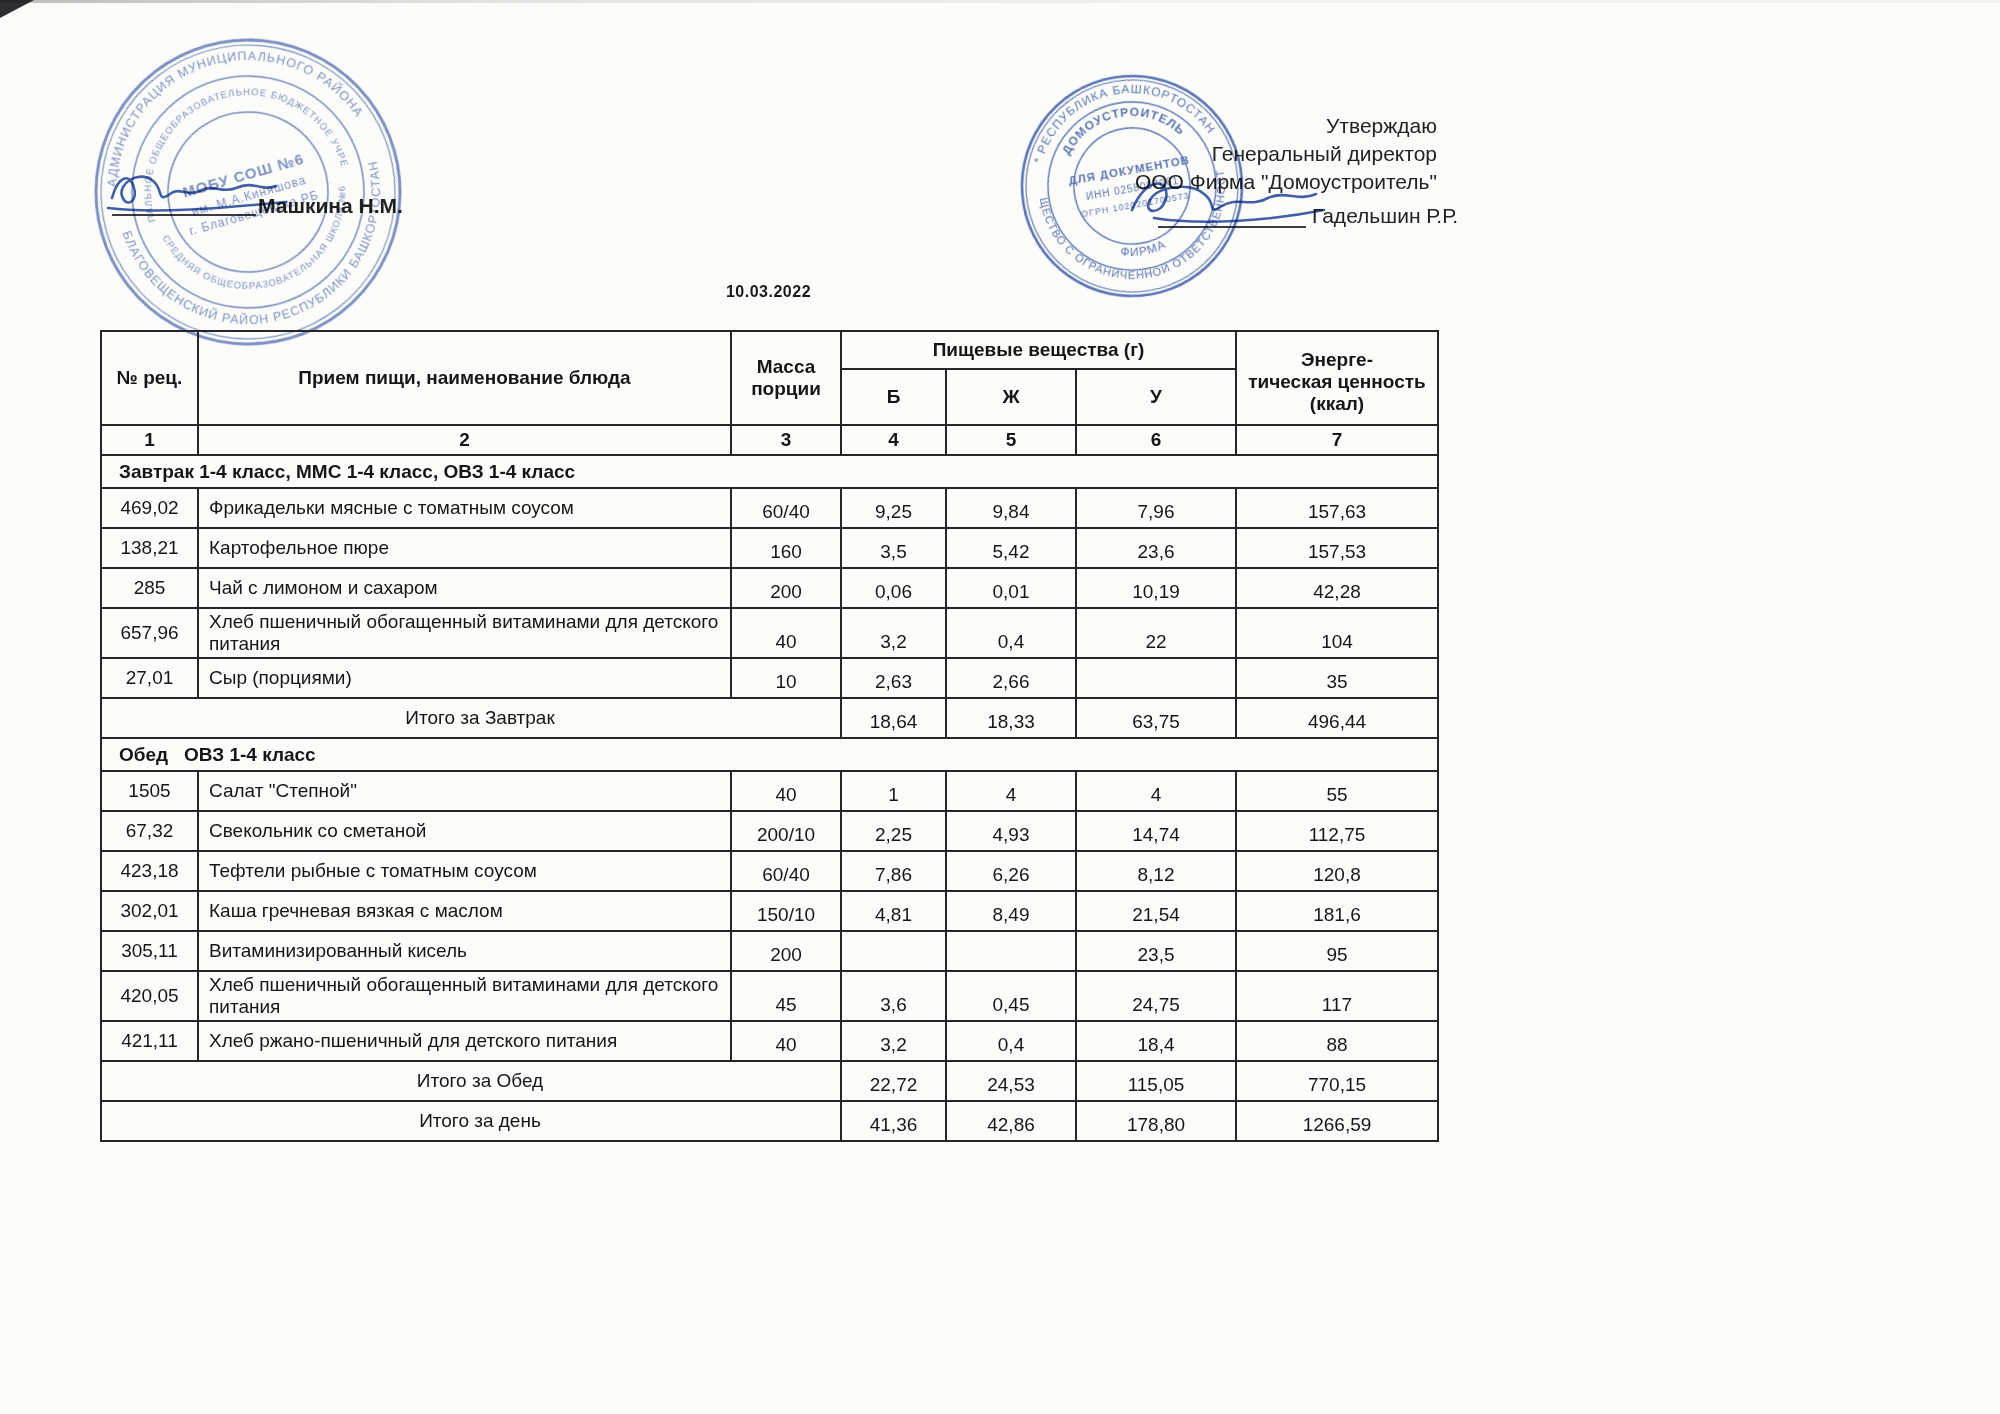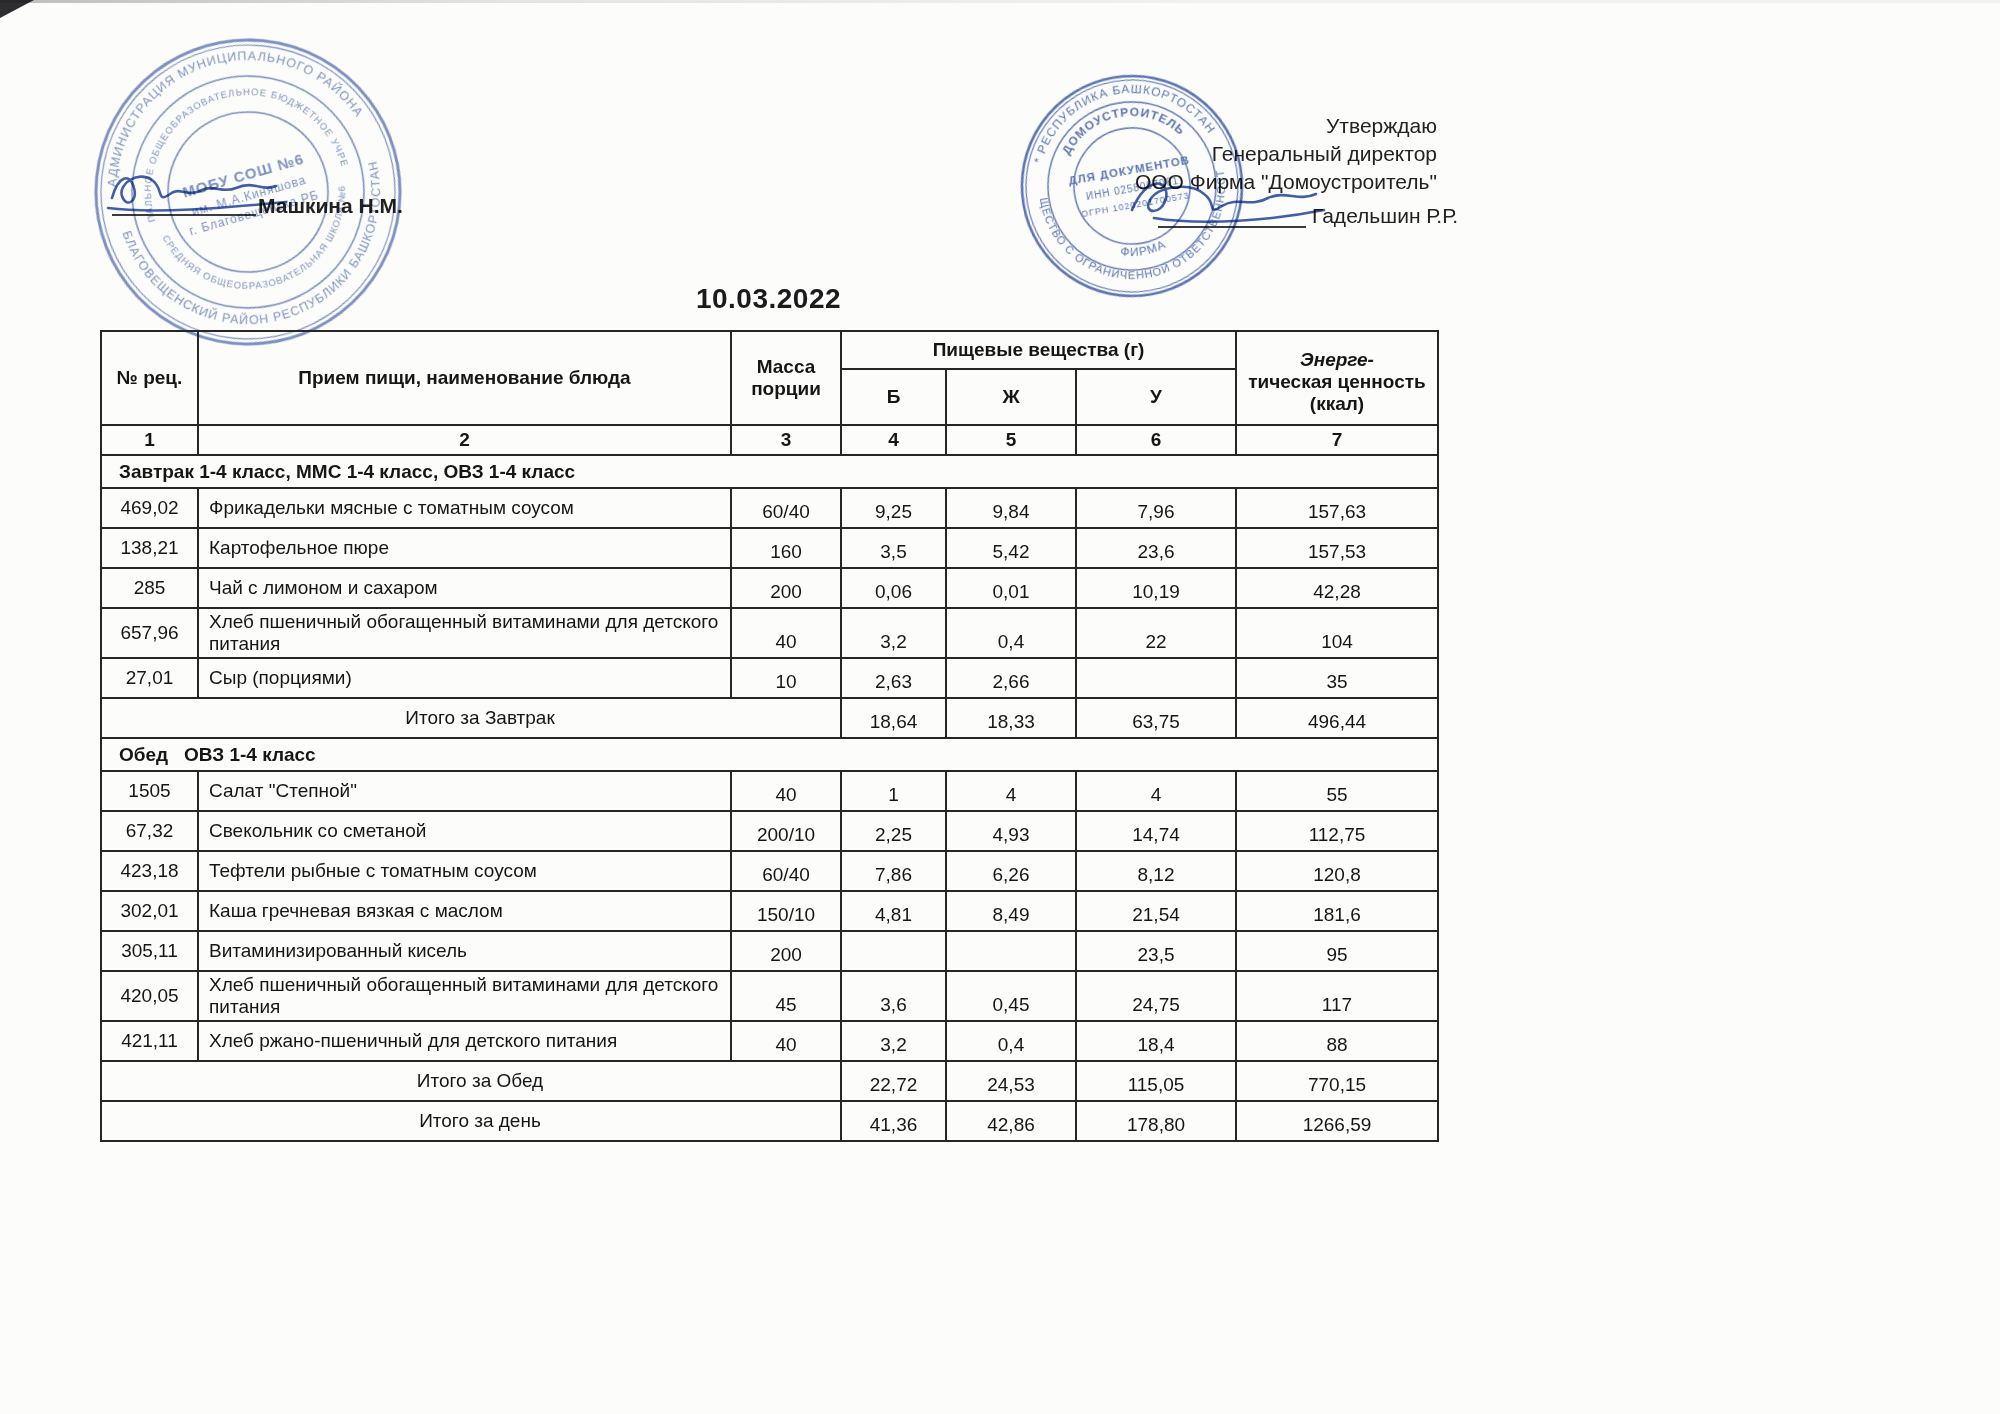--- a/index.html
+++ b/index.html
@@ -21,21 +21,21 @@
   .approve-right { left:1037px; top:112px; width:400px; text-align:right; }
 
   .sig-rule { position:absolute; border-bottom:2px solid #3c3c40; height:0; }
   .sig-rule-left  { left:112px;  top:214px; width:144px; }
   .sig-rule-right { left:1158px; top:226px; width:148px; }
   .sig-name { position:absolute; font-size:21px; color:#222; white-space:nowrap; }
   .sig-name-left  { left:258px;  top:194px;font-weight:bold; }
   .sig-name-right { left:1312px; top:204px; }
 
   .doc-date { position:absolute; left:100px; top:283px; width:1337px;
-    text-align:center; font-weight:bold; font-size:28px; color:#1b1b1e; letter-spacing:.5px; }
+    text-align:center; font-weight:bold; font-size:16px; color:#1b1b1e; letter-spacing:.5px; }
 
   
   .stamp { position:absolute; mix-blend-mode:multiply; filter:blur(.4px); }
   .stamp-left  { left:88px;  top:32px;  opacity:.62; transform:rotate(-16deg); }
   .stamp-right { left:1012px; top:66px; opacity:.78; transform:rotate(-10deg); }
   .st-ring { fill:none; stroke:#2d4fa3; }
   .st-text { fill:#2d4fa3; font-family:"Liberation Sans", sans-serif; letter-spacing:1px; }
 
   .signature { position:absolute; mix-blend-mode:multiply; opacity:.88; }
   .signature-left  { left:104px;  top:158px; }
@@ -44,21 +44,21 @@
 
   
   .menu-table { position:absolute; left:100px; top:330px; width:1337px;
     border-collapse:collapse; table-layout:fixed; font-size:19px; color:#161616; }
   .menu-table th, .menu-table td { border:2px solid #262626; padding:2px 6px;
     text-align:center; vertical-align:middle; overflow:hidden; }
   .menu-table thead th { font-weight:bold; }
   .h-top th { height:38px; }
   .h-sub th { height:56px; }
   .h-num th { height:30px; }
-  .energy-head .l1 { margin-top:8px;font-style:italic; }
+  .energy-head .l1 { margin-top:8px; }
   .energy-head .l2 { }
   tbody tr { height:33px; }
   td.section-title { text-align:left; font-weight:bold; padding-left:17px;
     white-space:pre-wrap; height:31px; }
   td.total-label { text-align:center; font-weight:normal; padding-left:24px; }
   td.c-dish { text-align:left; padding-left:10px; }
   td.c-num { padding-top:12px; vertical-align:bottom; padding-bottom:4px; }
 </style>
 </head>
 <body>

